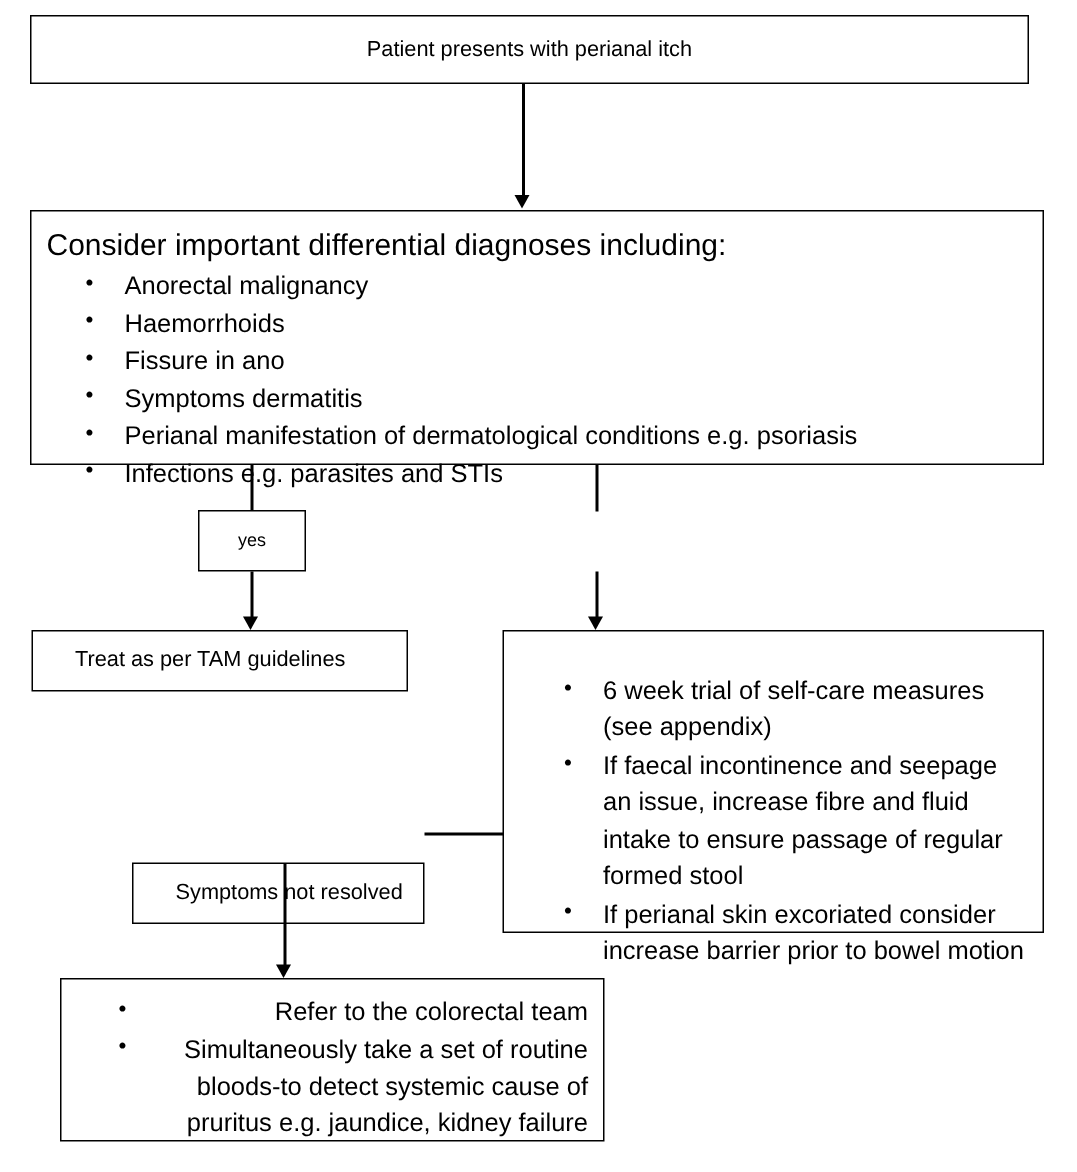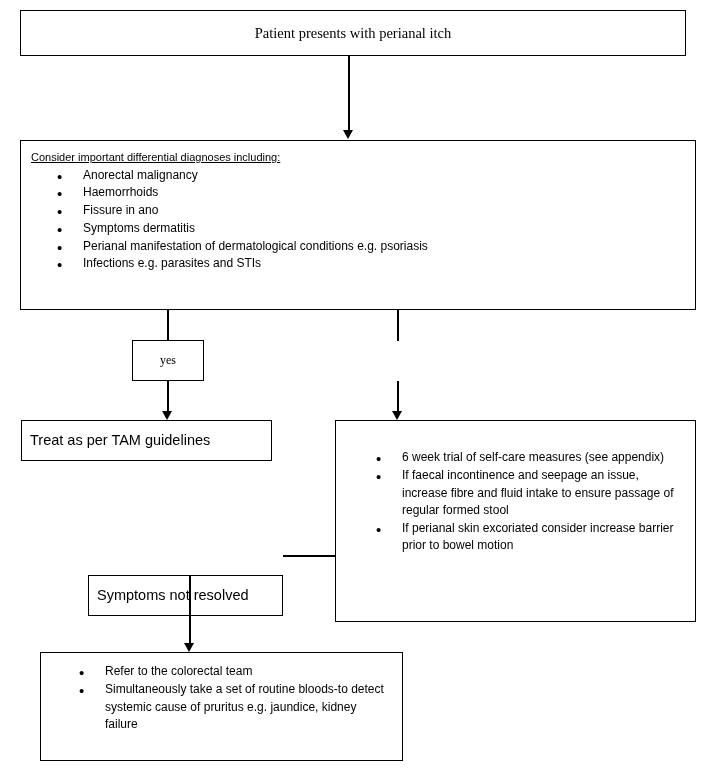--- a/index.html
+++ b/index.html
@@ -24,51 +24,49 @@
     background: #ffffff;
     font-size: 14.5px;
     line-height: 1.42;
     color: #000000;
   }
   .node-centered {
     display: flex;
     align-items: center;
     justify-content: center;
     text-align: center;
-    font-family: Liberation Serif, serif;
   }
   .node-left {
     display: flex;
     align-items: center;
     justify-content: flex-start;
   }
   .pad-left {
-    padding-left: 8px;
+    padding-left: 28px;
   }
   .small-label {
     font-size: 12px;
   }
   .block-text {
     padding: 9px 10px 6px 10px;
   }
   .intro {
     margin: 0 0 1px 0;
-    font-size: 11px;
-    text-decoration: underline;
+    font-size: 20px;
   }
   ul.bullets {
     margin: 0;
     padding: 0 0 0 26px;
     list-style: none;
   }
   ul.bullets > li {
     position: relative;
     padding-left: 26px;
     margin: 0 0 0.5px 0;
-    font-size: 12px;
+    font-size: 17px;
     line-height: 1.44;
   }
   ul.bullets > li::before {
     content: "\2022";
     position: absolute;
     left: 0;
     top: -1px;
     font-size: 15px;
     line-height: 1.44;
   }
@@ -144,19 +142,19 @@
   <div class="node node-left pad-left" style="left:88px; top:535px; width:195px; height:41px;margin-top:40px;">
     <span>Symptoms not resolved</span>
   </div>
 
   <div class="connector h-line" style="left:283px; top:555px; width:53px;"></div>
 
   <div class="connector v-line" style="left:189px; top:576px; height:70px;"></div>
   <div class="arrow-down" style="left:184px; top:643px;"></div>
 
   <div class="node block-text" style="left:40px; top:652px; width:363px; height:109px; padding-top:10px;">
-    <ul class="bullets tight" style="padding-left:28px;">
+    <ul class="bullets tight" style="padding-left:28px;text-align:right;">
       <li>Refer to the colorectal team</li>
       <li>Simultaneously take a set of routine bloods-to detect systemic cause of pruritus e.g. jaundice, kidney failure</li>
     </ul>
   </div>
 
 </div>
 
 </body></html>

